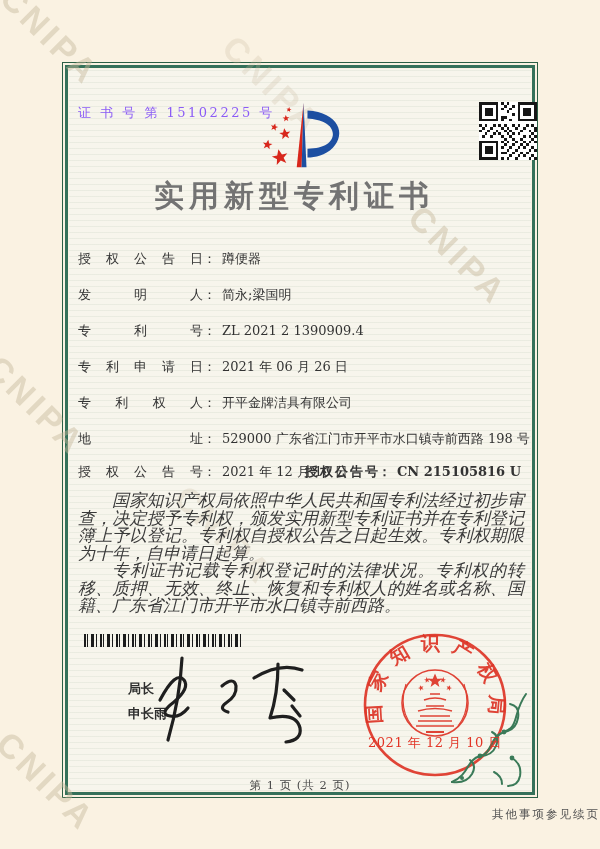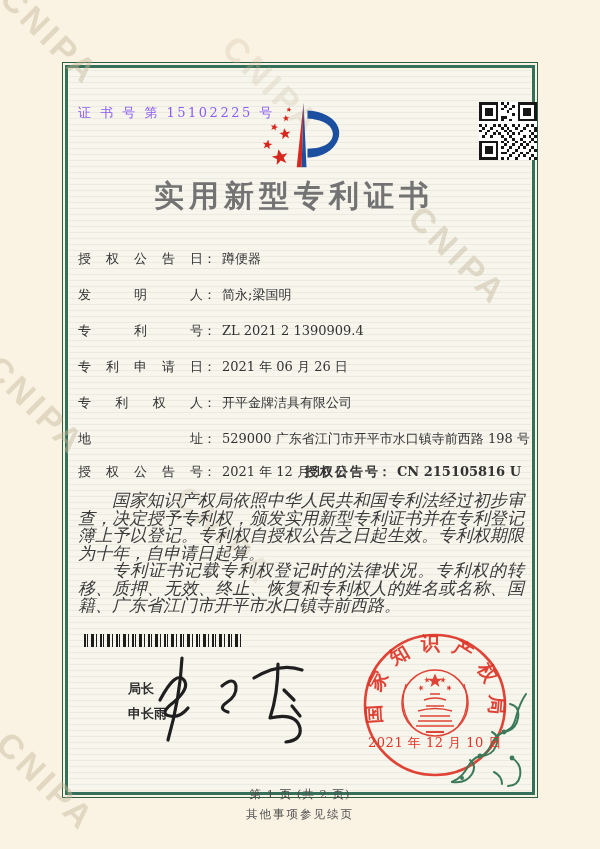--- a/index.html
+++ b/index.html
@@ -53,22 +53,22 @@
   }
   .signer { position:absolute; left:82px; top:676px; z-index:2;
     font-family:"Liberation Sans", sans-serif; font-size:13px; font-weight:600;
     color:#2e2e2e; line-height:25px;margin-left:46px; }
   .signature-svg { position:absolute; left:138px; top:648px; width:180px; height:100px; z-index:3; }
   .seal-svg { position:absolute; left:360px; top:630px; width:150px; height:150px; z-index:2; }
   .seal-date { position:absolute; left:368px; top:734px; width:134px; text-align:center;
     font-size:13px; color:#e23425; z-index:4; letter-spacing:0.5px; }
   .corner-ornament { position:absolute; left:442px; top:688px; width:90px; height:104px; z-index:2; }
   .footer-page { position:absolute; left:0; right:0; top:778px; text-align:center;
-    font-size:11.5px; color:#4a4a4a; letter-spacing:1px; z-index:2;margin-top:9px; }
-  .continuation { position:absolute; left:0; right:0; top:807px; text-align:center;
+    font-size:11.5px; color:#4a4a4a; letter-spacing:1px; z-index:2; }
+  .continuation { position:absolute; left:0; right:0; top:807px; text-align:right;
     font-size:11.5px; color:#555; letter-spacing:2px; z-index:2; }
 </style>
 </head>
 <body>
 
 <div class="page">
 
   <span class="wm" style="left:-12px; top:16px;">CNIPA</span>
   <span class="wm dim" style="left:210px; top:66px;">CNIPA</span>
   <span class="wm" style="left:396px; top:236px;">CNIPA</span>

